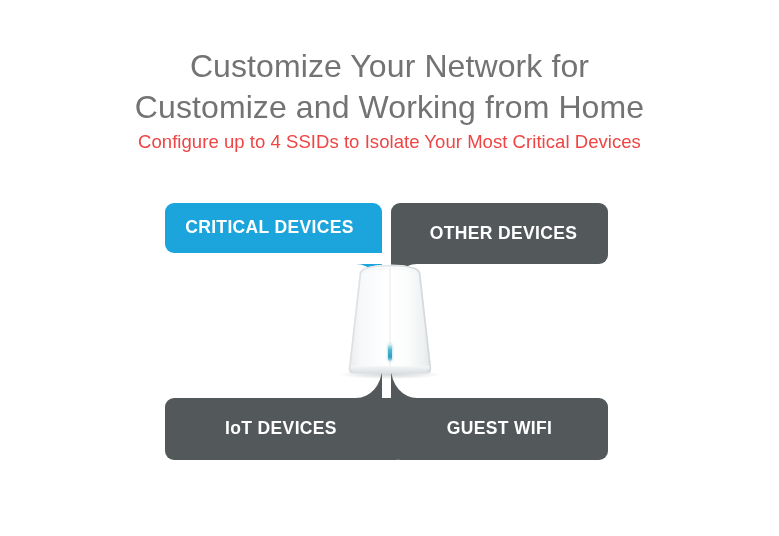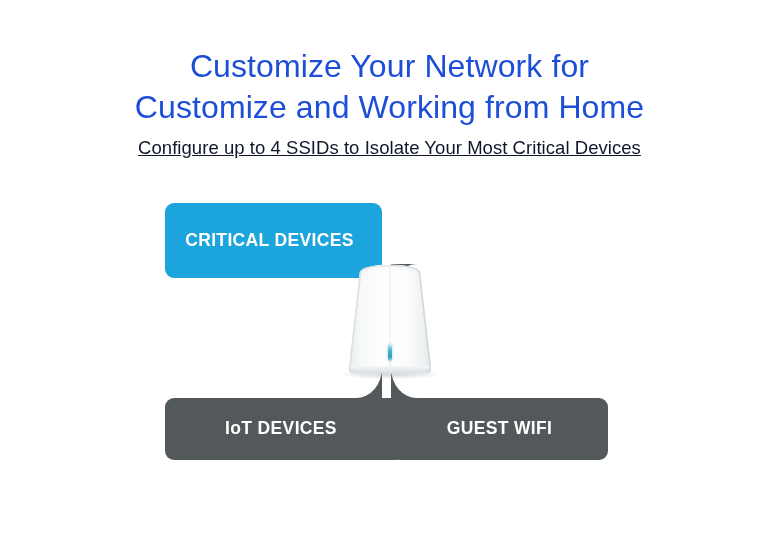--- a/index.html
+++ b/index.html
@@ -28,34 +28,33 @@
     top: 46px;
     left: 0;
     width: 779px;
     text-align: center;
   }
   .title-line {
     font-family: "Liberation Sans", sans-serif;
     font-weight: 300;
     font-size: 32px;
     line-height: 41px;
-    color: #1d4ed8;
+    color: #737373;
     letter-spacing: 0.1px;
     white-space: nowrap;
   }
   .subtitle {
-    margin-top: 8px;
+    margin-top: 2px;
     font-family: "Liberation Sans", sans-serif;
     font-weight: 300;
     font-size: 18.5px;
     line-height: 24px;
-    color: #0f172a;
+    color: #ef4444;
     letter-spacing: 0.05px;
     white-space: nowrap;
-    text-decoration: underline;
   }
 
   
   .diagram {
     position: absolute;
     left: 0;
     top: 190px;
     width: 779px;
     height: 290px;
   }
@@ -76,21 +75,21 @@
   .qbox .qlabel {
     display: block;
     line-height: 1;
     white-space: nowrap;
   }
 
   .qbox-critical {
     left: 165px;
     top: 13px;
     width: 217px;
-    height: 75px;
+    height: 50px;
     background: #1CA4DC;
     border-radius: 9px 9px 0 9px;
     padding-right: 8px;
   }
   .qbox-other {
     left: 391px;
     top: 13px;
     width: 217px;
     height: 61px;
     background: #53585B;
@@ -224,20 +223,23 @@
 
     <div class="tail tail-tl"></div>
     <div class="tail tail-tr"></div>
     <div class="tail tail-bl"></div>
     <div class="tail tail-br"></div>
 
     <div class="qbox qbox-critical">
       <span class="qlabel">CRITICAL DEVICES</span>
     </div>
 
+    <div class="qbox qbox-other">
+      <span class="qlabel">OTHER DEVICES</span>
+    </div>
 
     <div class="qbox qbox-iot">
       <span class="qlabel">IoT DEVICES</span>
     </div>
 
     <div class="qbox qbox-guest">
       <span class="qlabel">GUEST WIFI</span>
     </div>
 
     <div class="router">

